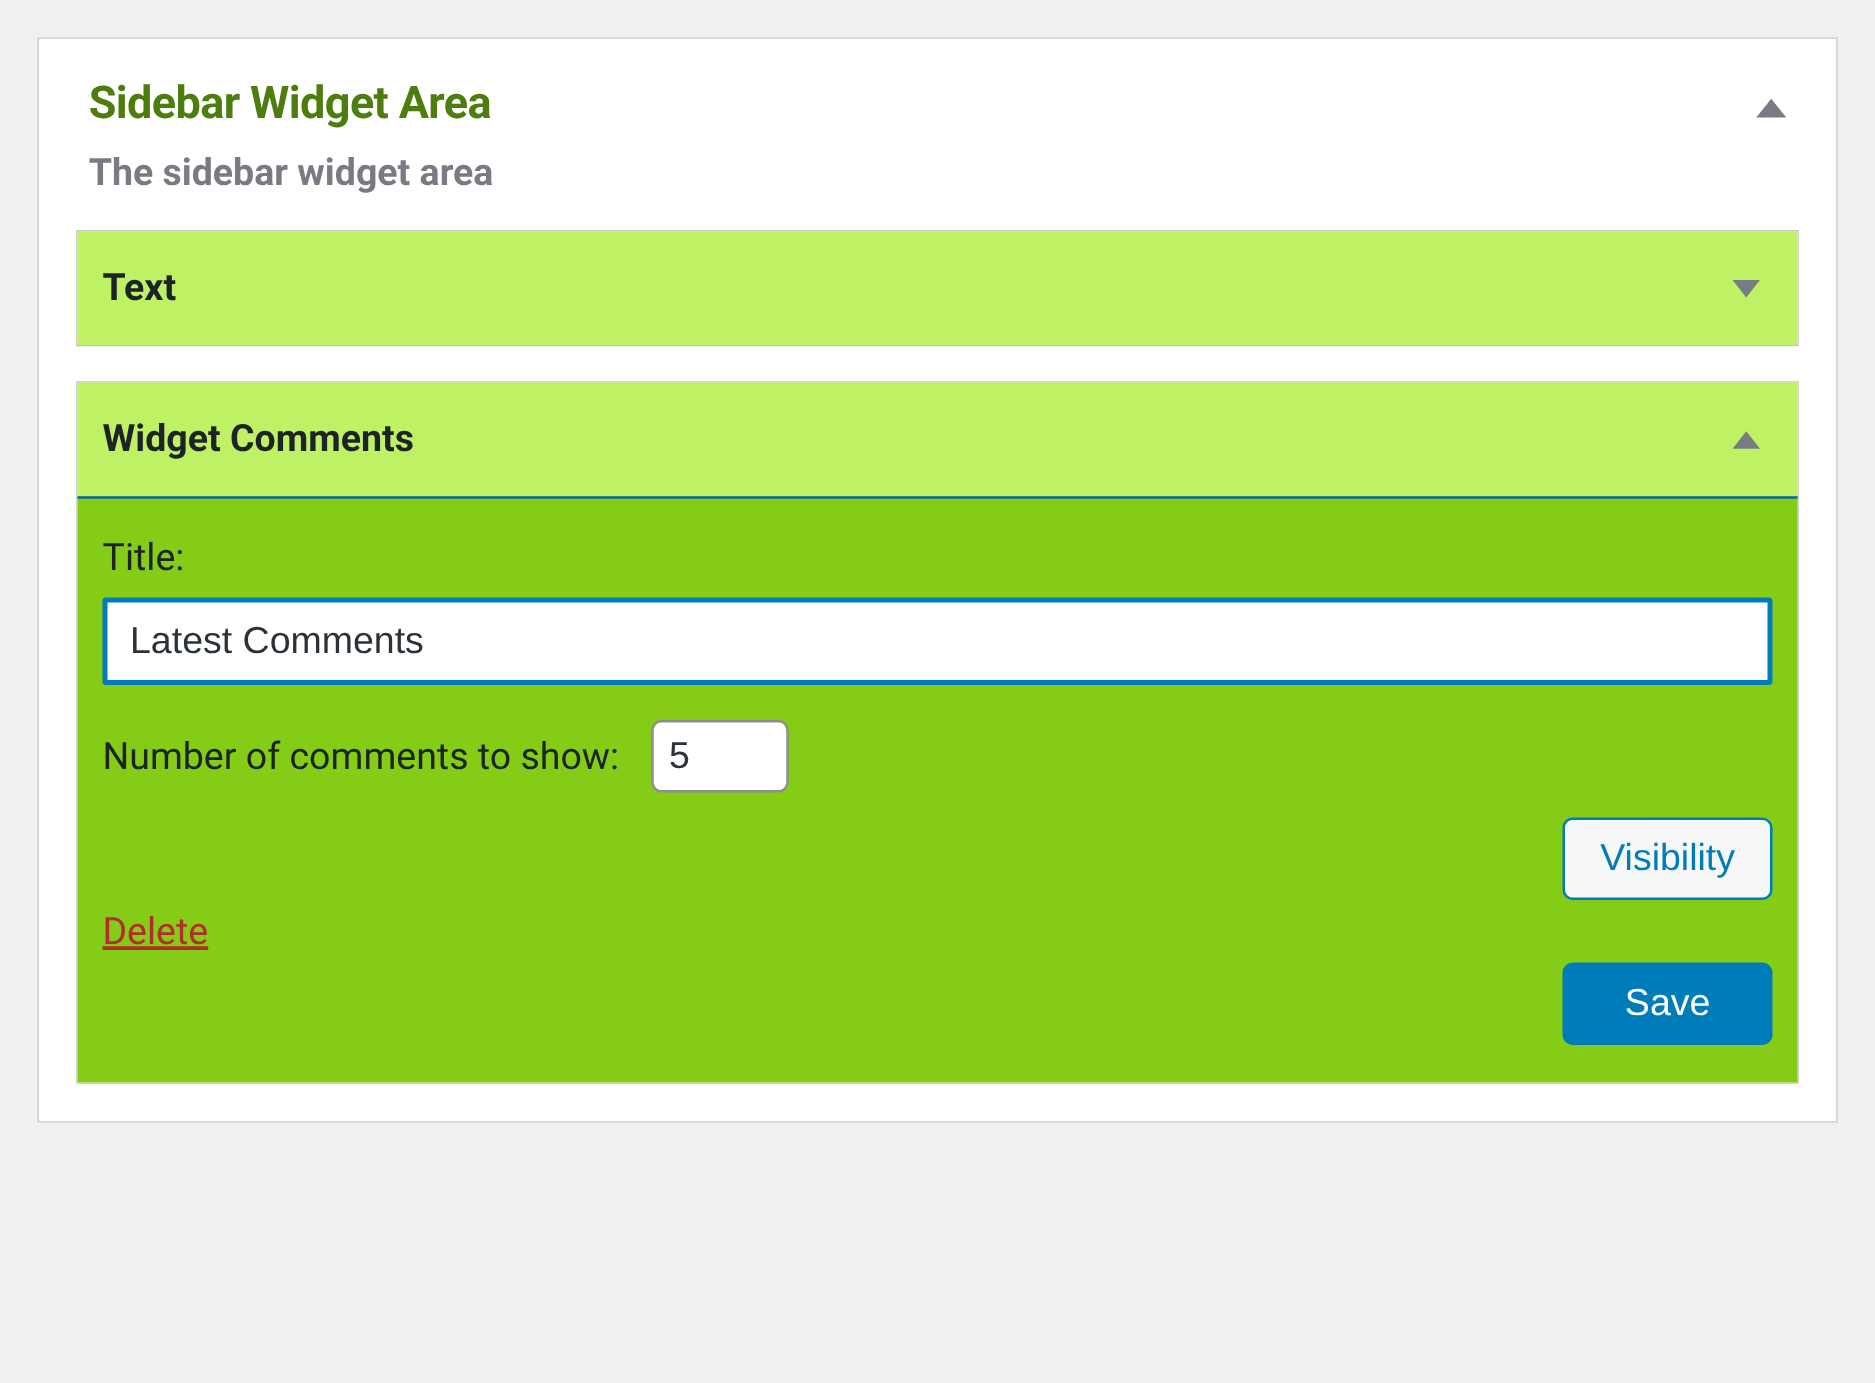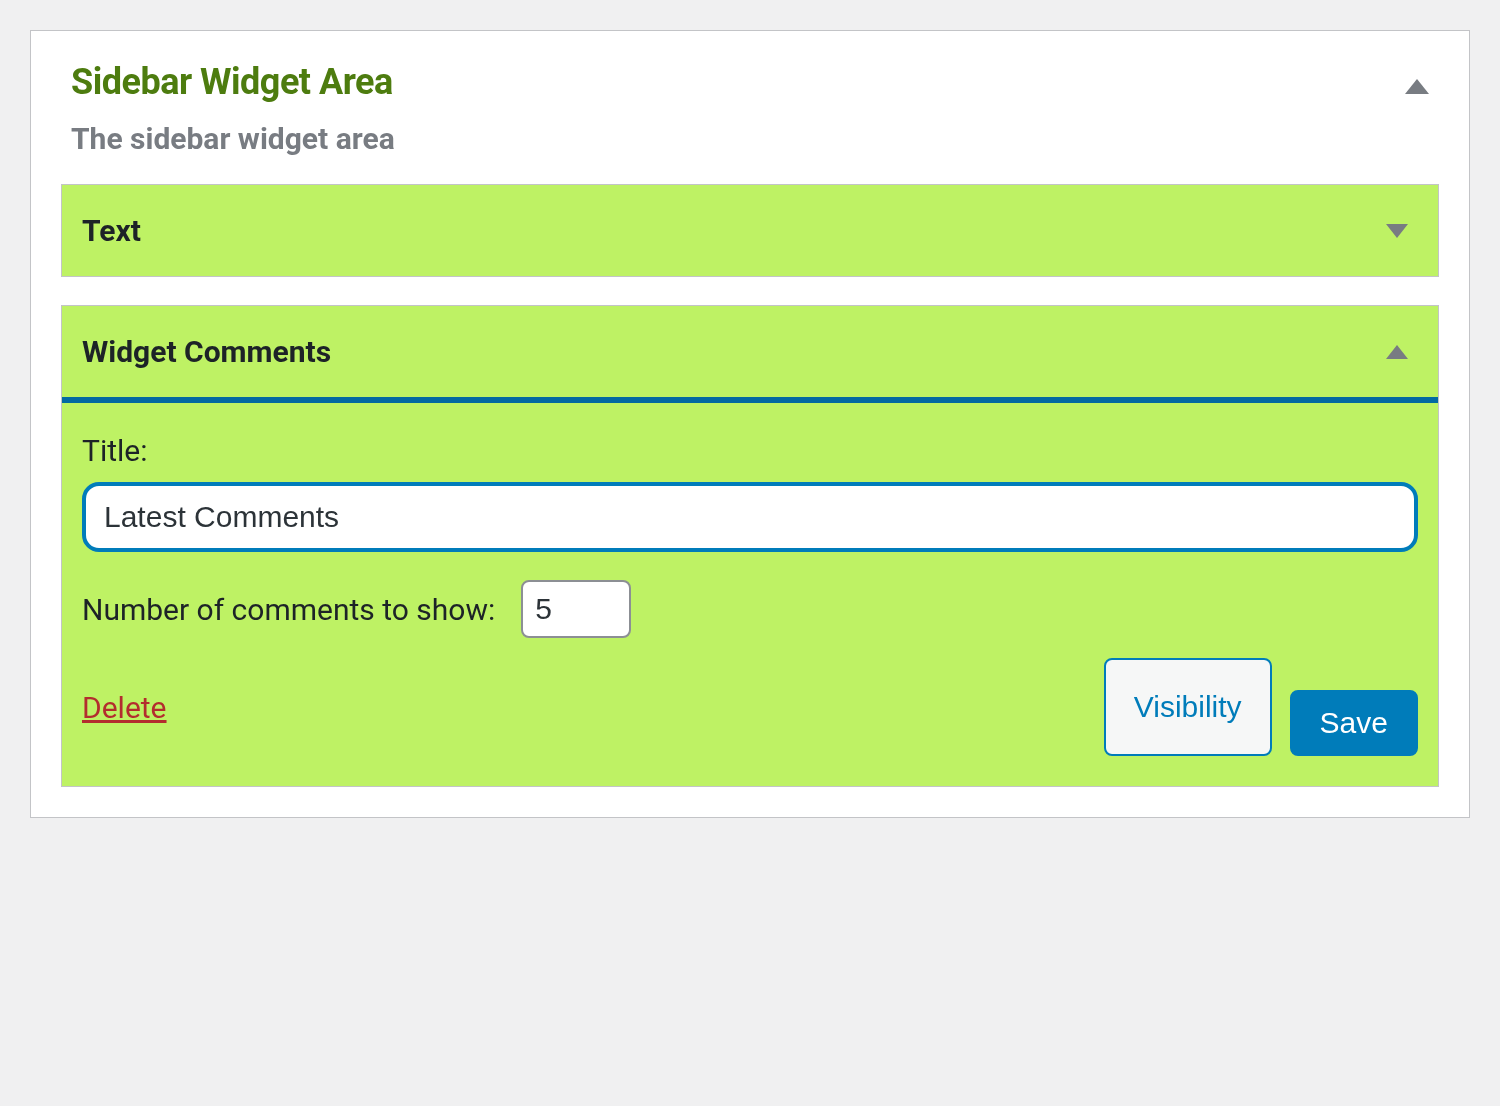--- a/index.html
+++ b/index.html
@@ -80,39 +80,39 @@
       border-right: 11px solid transparent;
       border-top: 14px solid #787c82;
     }
     .widget-item-toggle.up {
       border-left: 11px solid transparent;
       border-right: 11px solid transparent;
       border-bottom: 14px solid #787c82;
     }
     .widget-item-body {
       padding: 30px 20px 30px 20px;
-      border-top: 6px solid #0369a1;
-      background: #bef264;
+      border-top: 2px solid #0369a1;
+      background: #84cc16;
     }
     .form-row {
       margin-bottom: 28px;
     }
     .form-label {
       display: block;
       font-size: 30px;
       color: #1d2327;
       margin-bottom: 14px;
     }
     .text-input {
       width: 100%;
       padding: 14px 18px;
       font-size: 30px;
       color: #2c3338;
       border: 4px solid #007cba;
-      border-radius: 17px;
+      border-radius: 3px;
       background: #ffffff;
       outline: none;
     }
     .number-input {
       width: 110px;
       padding: 10px 12px;
       font-size: 30px;
       color: #2c3338;
       border: 2px solid #8c8f94;
       border-radius: 8px;
@@ -136,20 +136,21 @@
     }
     .delete-link {
       font-size: 30px;
       color: #b32d2e;
       text-decoration: underline;
       cursor: pointer;
     }
     .action-buttons {
       display: flex;
       gap: 18px;
+      flex-direction: column;
     }
     .btn {
       padding: 14px 28px;
       font-size: 30px;
       border-radius: 8px;
       cursor: pointer;
       font-weight: 400;
     }
     .btn-secondary {
       background: #f6f7f7;

